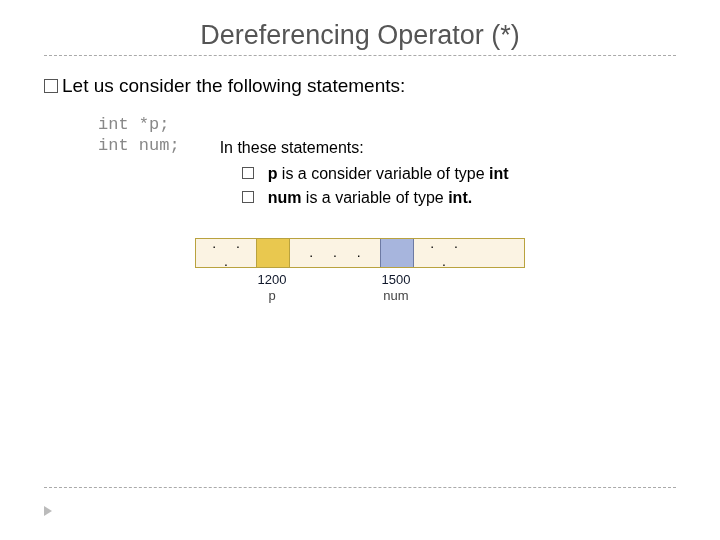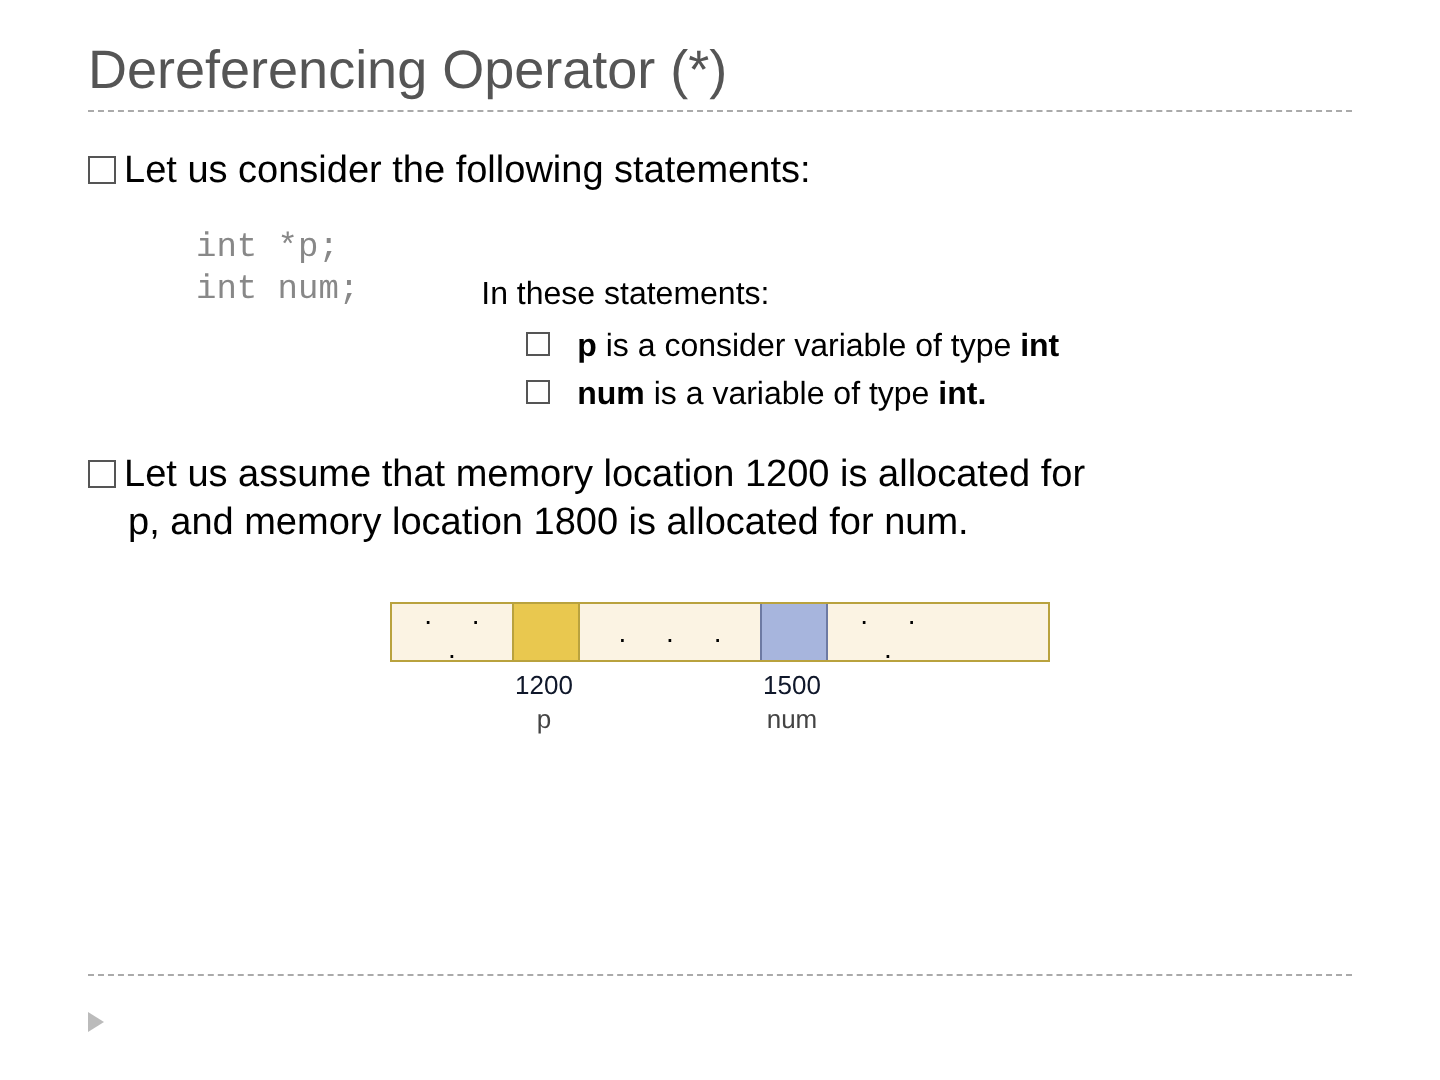--- a/index.html
+++ b/index.html
@@ -16,20 +16,21 @@
     width: 720px;
     height: 540px;
     box-sizing: border-box;
     padding: 20px 44px 20px 44px;
   }
   .title {
     font-size: 27px;
     font-weight: 400;
     color: #555;
     margin: 0 0 4px 0;
+    text-align: center;
   }
   .dashed-sep {
     border: none;
     border-top: 1px dashed #aaa;
     margin: 2px 0 18px 0;
   }
   .dashed-sep-bottom {
     border: none;
     border-top: 1px dashed #aaa;
     position: absolute;
@@ -49,21 +50,20 @@
     width: 12px;
     height: 12px;
     border: 1px solid #555;
     vertical-align: -1px;
     margin-right: 4px;
   }
   .row-block {
     display: flex;
     align-items: flex-start;
     margin: 8px 0 16px 0;
-    gap: 21px;
   }
   .code-block {
     font-family: "Courier New", Courier, monospace;
     font-size: 17px;
     white-space: pre;
     padding-left: 54px;
     padding-right: 40px;
     flex: 0 0 auto;
   }
   .code-gray { color: #888; }
@@ -163,24 +163,20 @@
         <div class="hdr">In these statements:</div>
         <div class="sub-bullet">
           <span class="chk"></span><span class="b">p</span><span> is a consider variable of type </span><span class="b">int</span>
         </div>
         <div class="sub-bullet">
           <span class="chk"></span><span class="b">num</span><span> is a variable of type </span><span class="b">int.</span>
         </div>
       </div>
     </div>
 
-    <div class="para2">
-      <span class="chk"></span><span>Let</span><span> us assume that memory location 1200 is allocated for</span>
-      <div class="cont">p, and memory location 1800 is allocated for num.</div>
-    </div>
 
     <div class="mem-wrap">
       <div class="mem-strip">
         <div class="cell dots">. . .</div>
         <div class="cell gold"></div>
         <div class="cell dots-mid">. . .</div>
         <div class="cell blue"></div>
         <div class="cell dots">. . .</div>
       </div>
       <div class="mem-labels">

